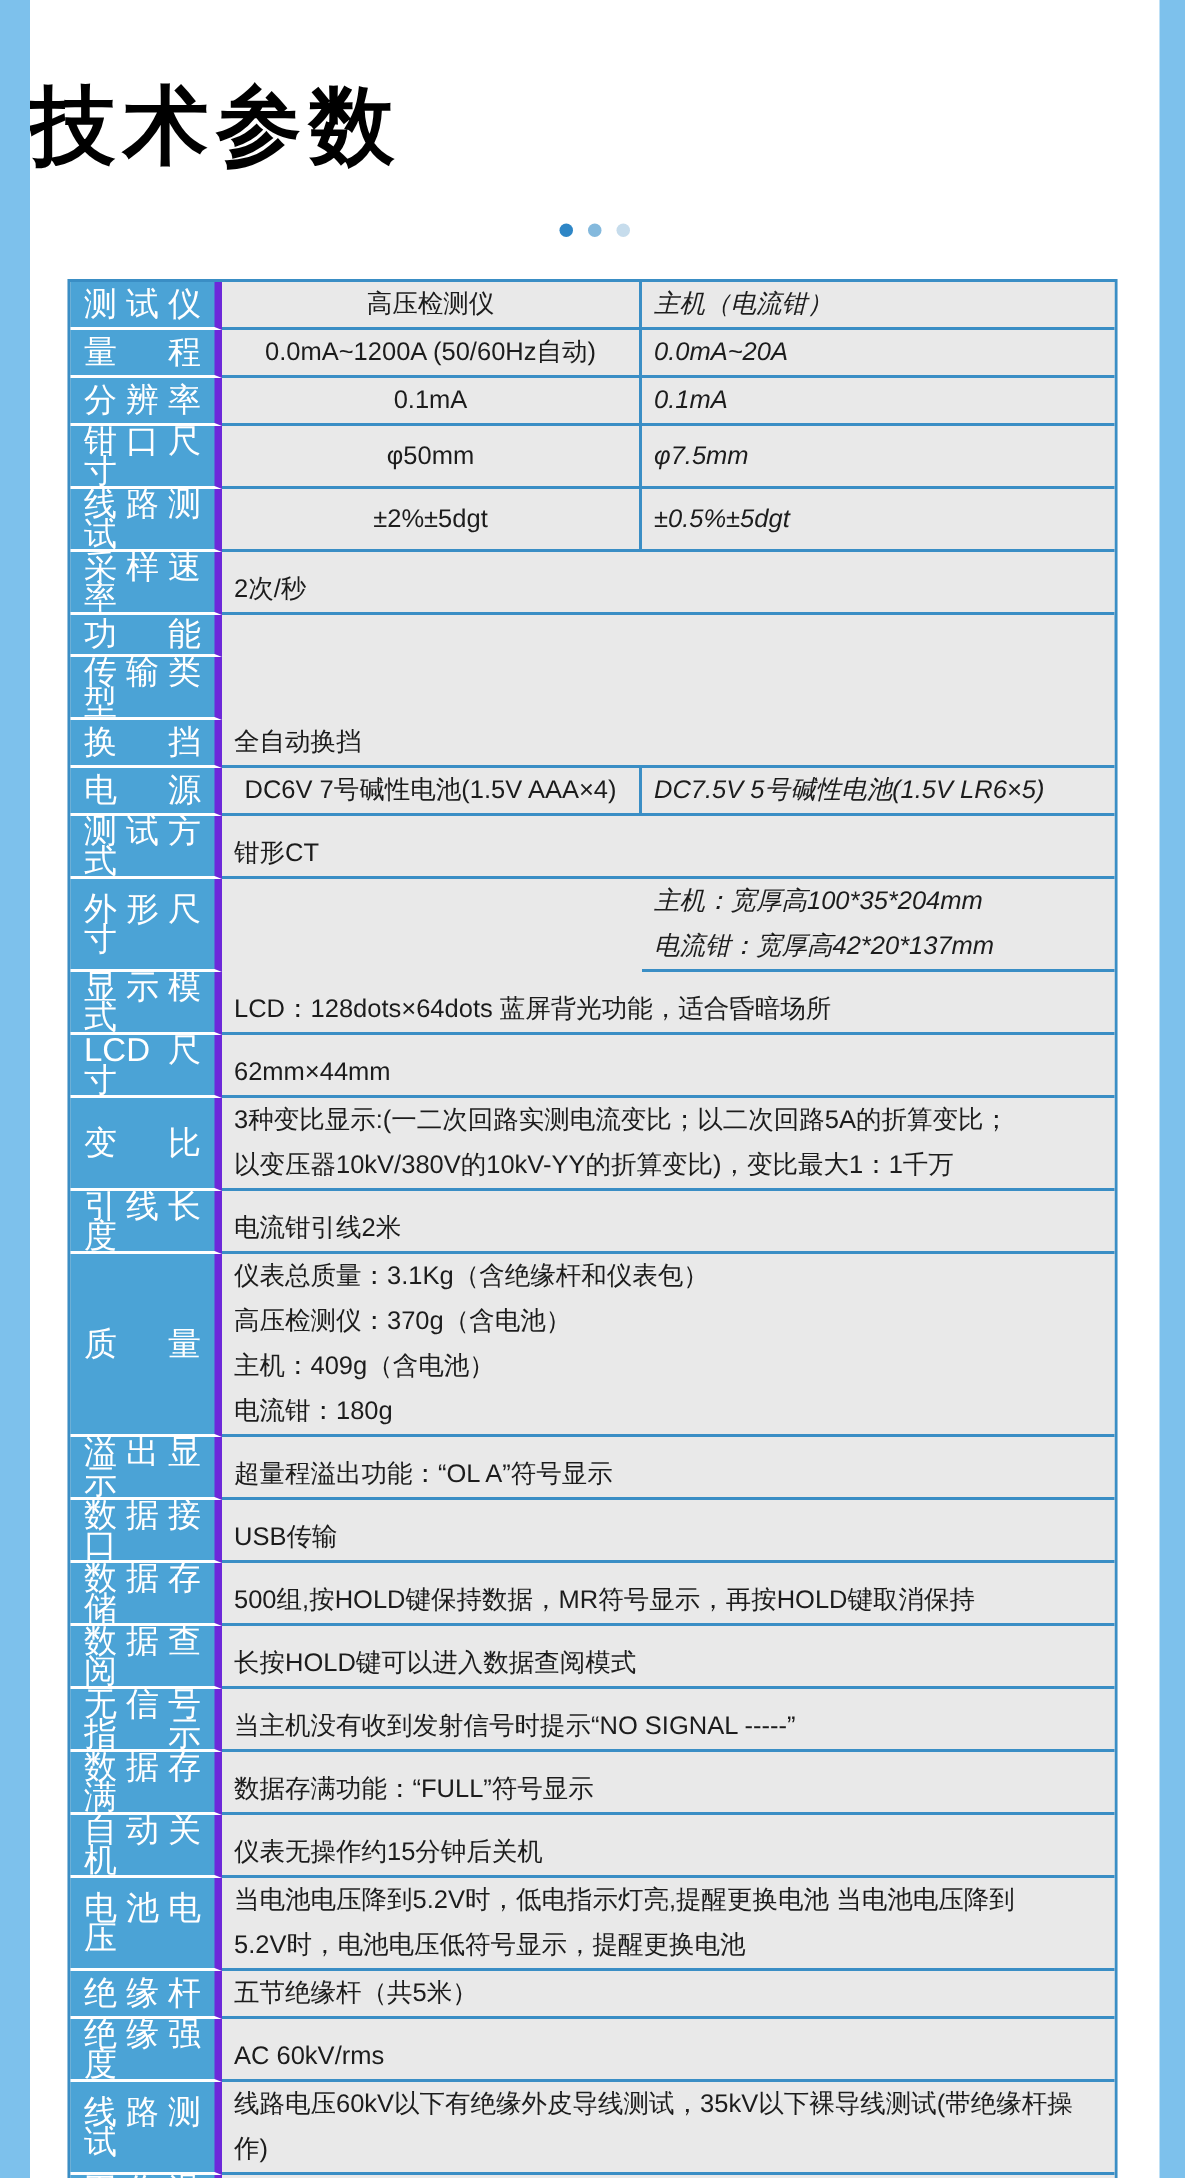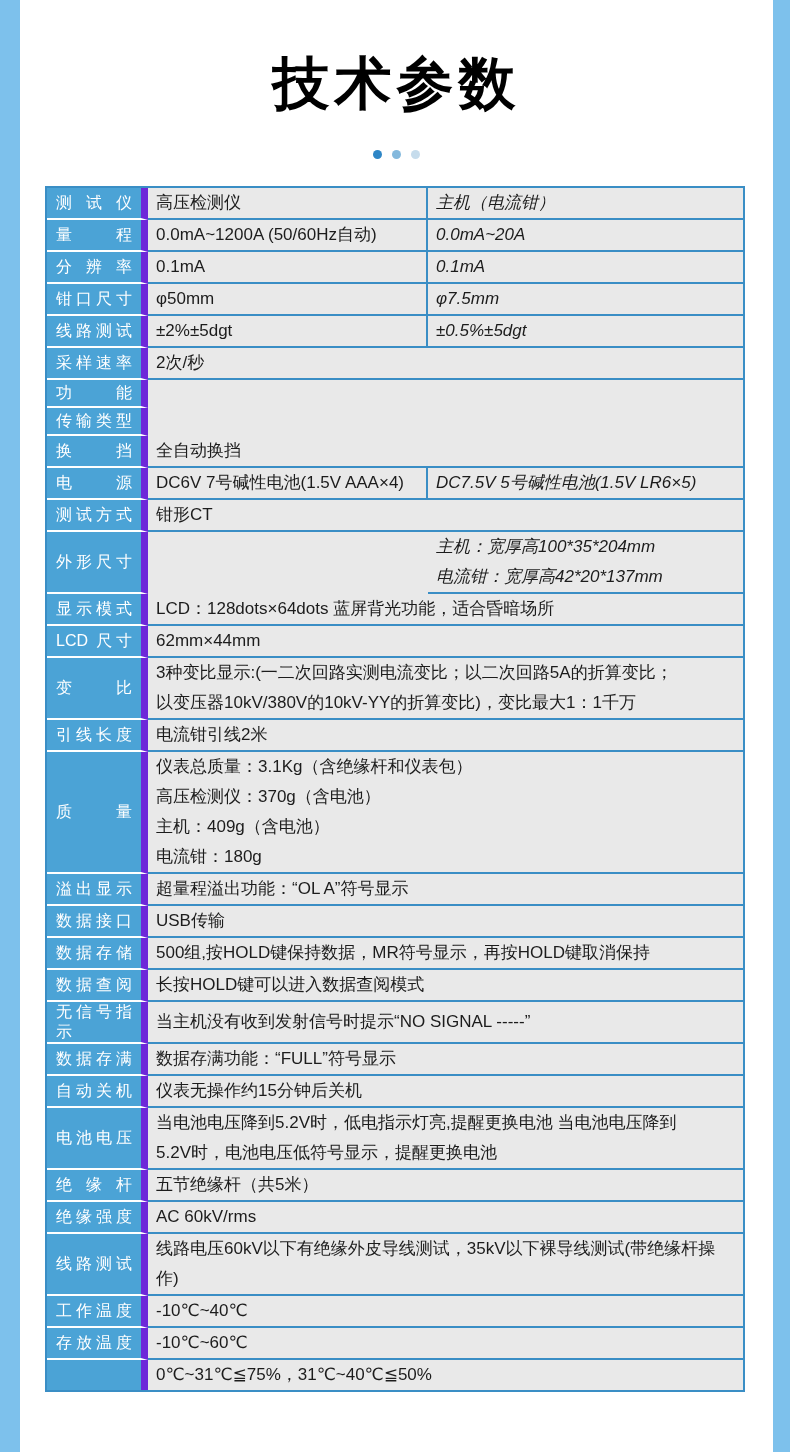--- a/index.html
+++ b/index.html
@@ -9,21 +9,21 @@
     font-family:"Liberation Sans","DejaVu Sans",sans-serif;
     position:relative;
   }
   .page{
     position:absolute;left:20px;right:17px;top:0;bottom:0;
     background:#ffffff;
     overflow:hidden;
   }
   .title{
     margin:46px 0 0 0;
-    text-align:center;
+    text-align:left;
     font-size:57px;
     font-weight:900;
     letter-spacing:5px;
     color:#000;
   }
   .dots{
     margin-top:26px;
     text-align:center;
     line-height:10px;
   }
@@ -54,38 +54,38 @@
     padding:0 8px;
     font-size:17px;
     color:#1c1c1c;
   }
   .cell .txt{
     line-height:30px;
     white-space:pre-line;
   }
   .label{
     background:#4ba3d6;
-    border-right:7px solid #6d28d9;
+    border-right:5px solid #6d28d9;
     color:#ffffff;
-    font-size:16px;
+    font-size:22px;
     padding:0 9px;
   }
   .label .txt{
     display:block;
     width:100%;
     line-height:20px;
     text-align:justify;
     text-align-last:justify;
     white-space:normal;
   }
   .row:not(:last-child) .cell{border-bottom:2px solid #3a8ec5;}
   .row:not(:last-child) .label{border-bottom:2px solid #ffffff;}
-  .c1{grid-column:2/3;border-right:2px solid #3a8ec5;}
+  .c1{grid-column:2/3;border-right:2px solid #3a8ec5;justify-content:center;}
   .c2{grid-column:3/4;font-style:italic;}
-  .cfull{grid-column:2/4;}
+  .cfull{grid-column:2/4;align-items:flex-end;}
 </style>
 </head>
 <body>
 
 <div class="page">
   <h1 class="title">技术参数</h1>
   <div class="dots"><span class="dot" style="background: rgb(46, 134, 198);"></span><span class="dot" style="background: rgb(132, 185, 221);"></span><span class="dot" style="background: rgb(198, 220, 236);"></span></div>
   <div class="spec-table">
       <div class="row">
         <div class="cell label">

